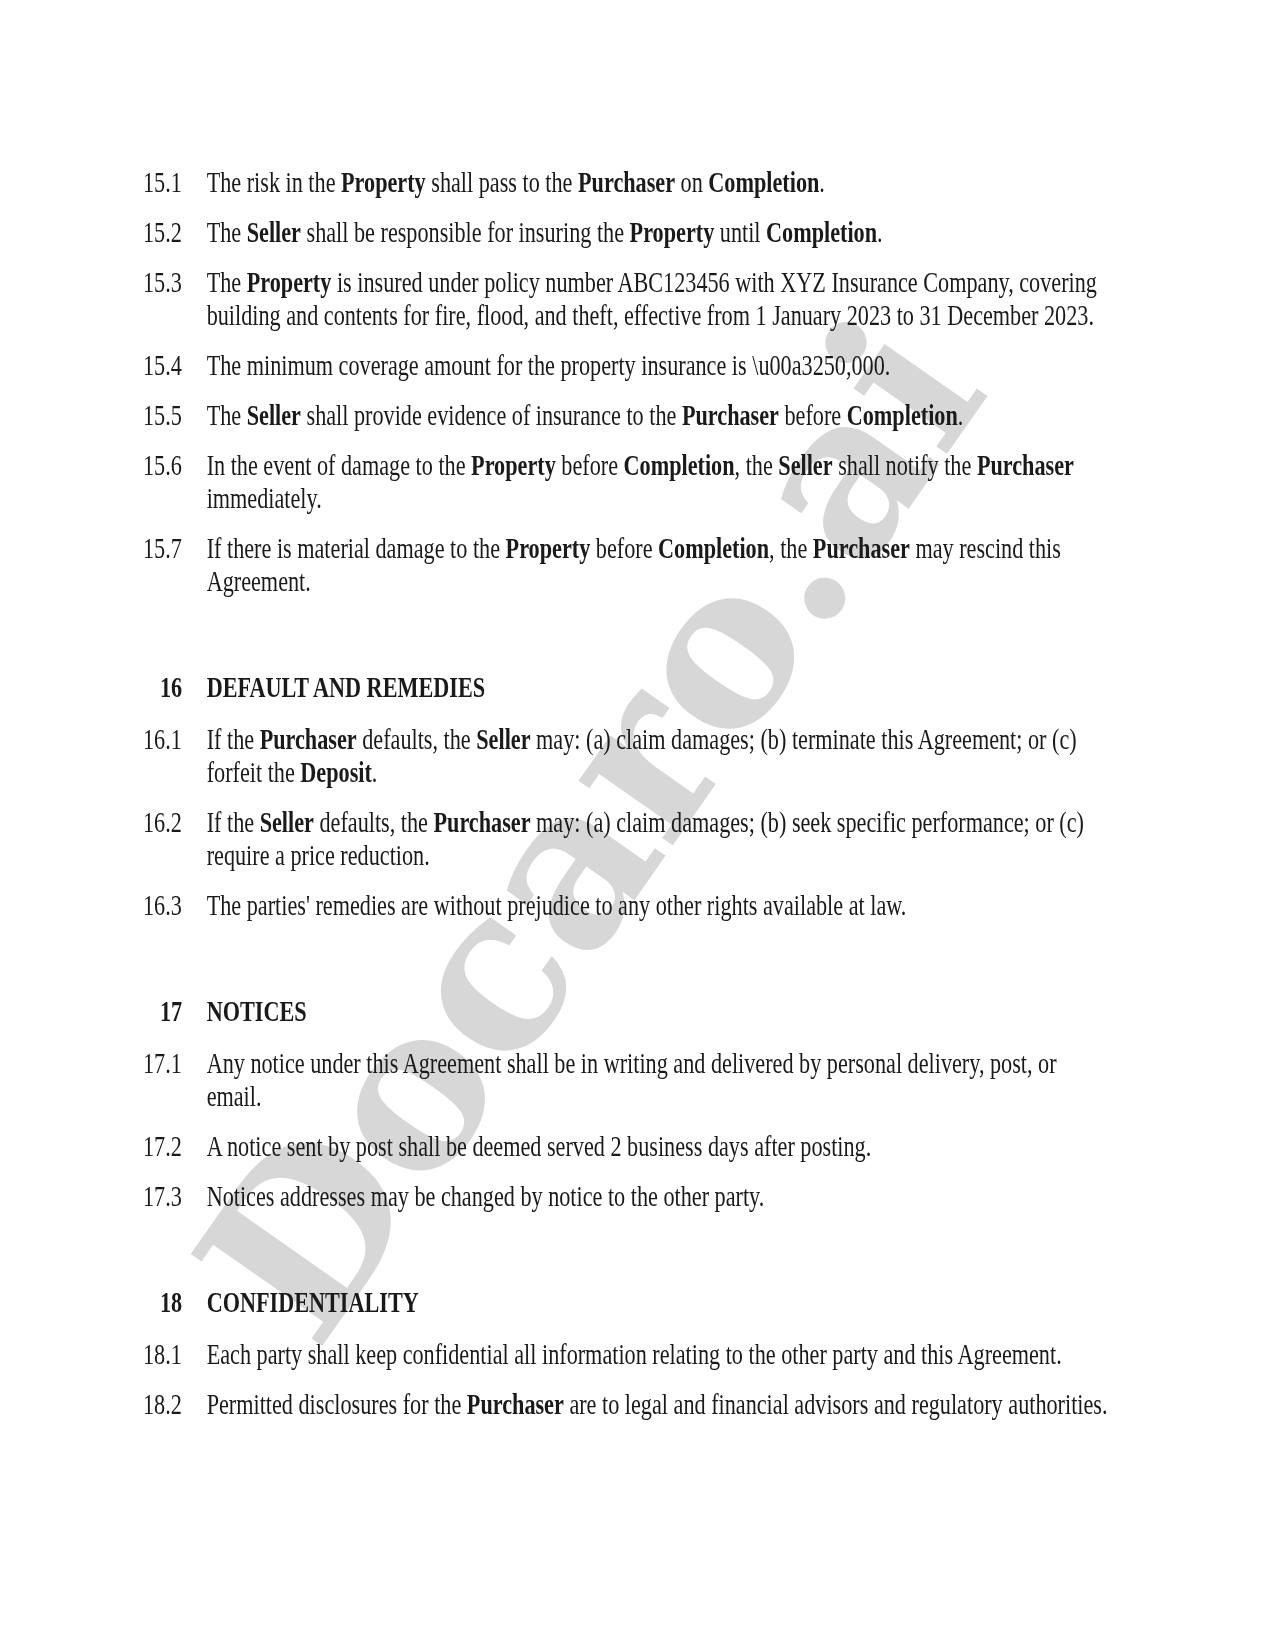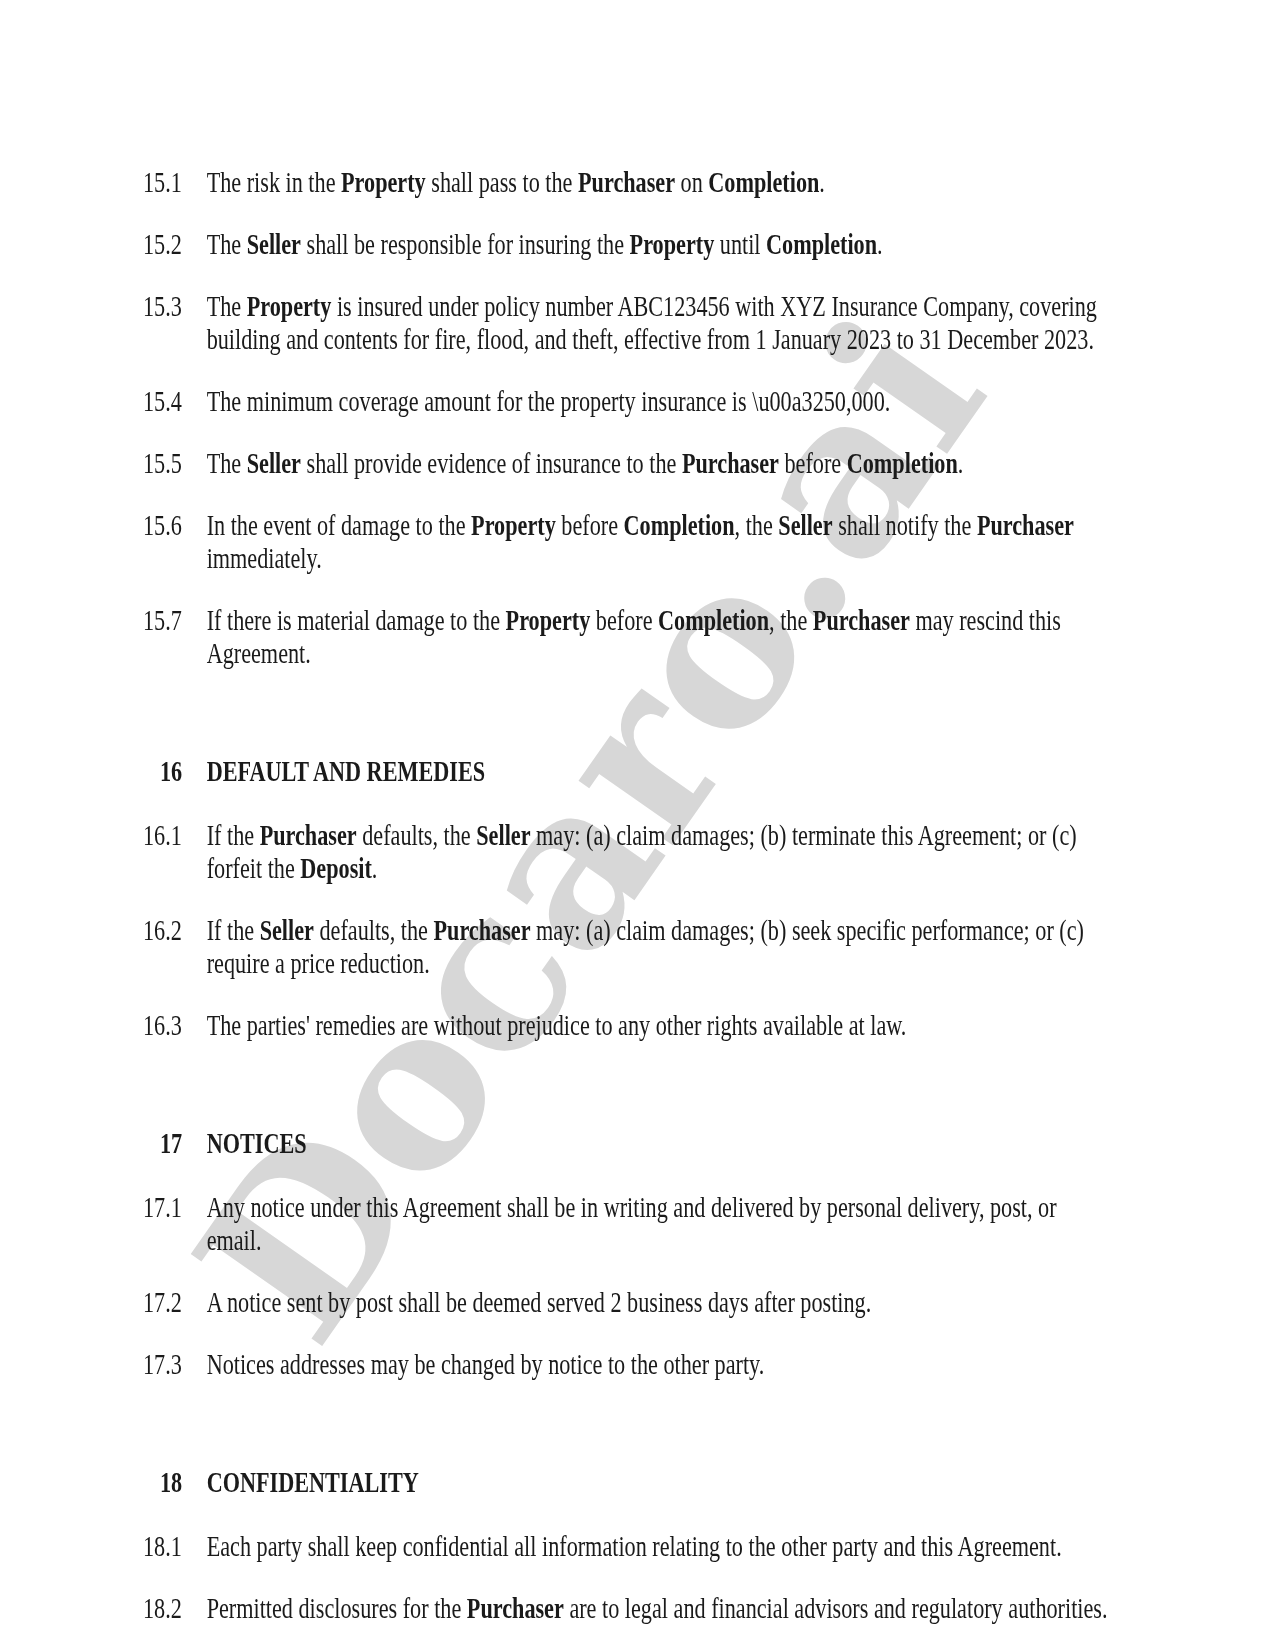--- a/index.html
+++ b/index.html
@@ -30,21 +30,20 @@
     user-select: none;
   }
   .content {
     position: absolute;
     left: 0; top: 0; right: 0; bottom: 0;
     padding: 165px 0 0 143px;
     z-index: 1;
     display: flex;
     flex-direction: column;
     align-items: flex-start;
-    gap: 12px;
   }
   .row {
     display: flex;
     width: 1306px;            
     transform: scaleX(0.74);  
     transform-origin: 0 0;
     font-size: 30px;
     line-height: 33px;
     margin: 0 0 17px 0;
   }

